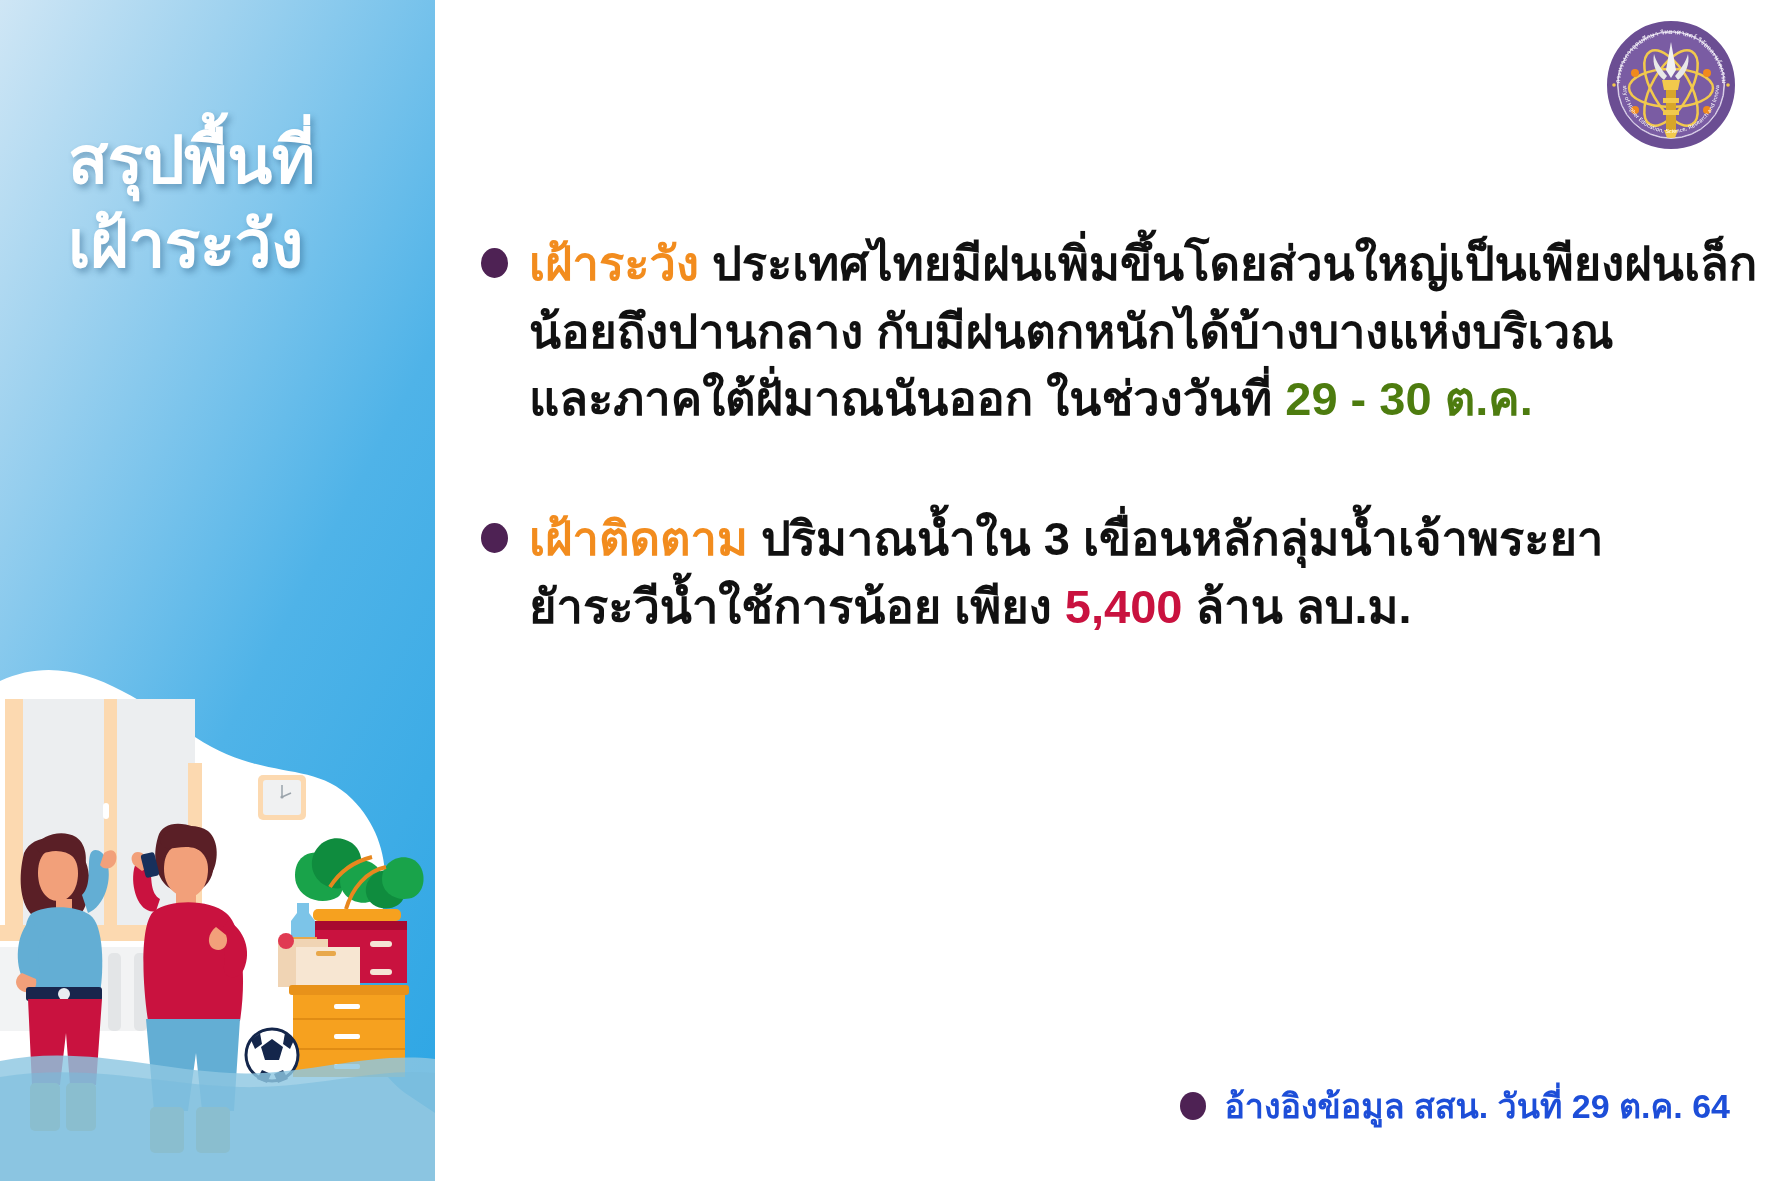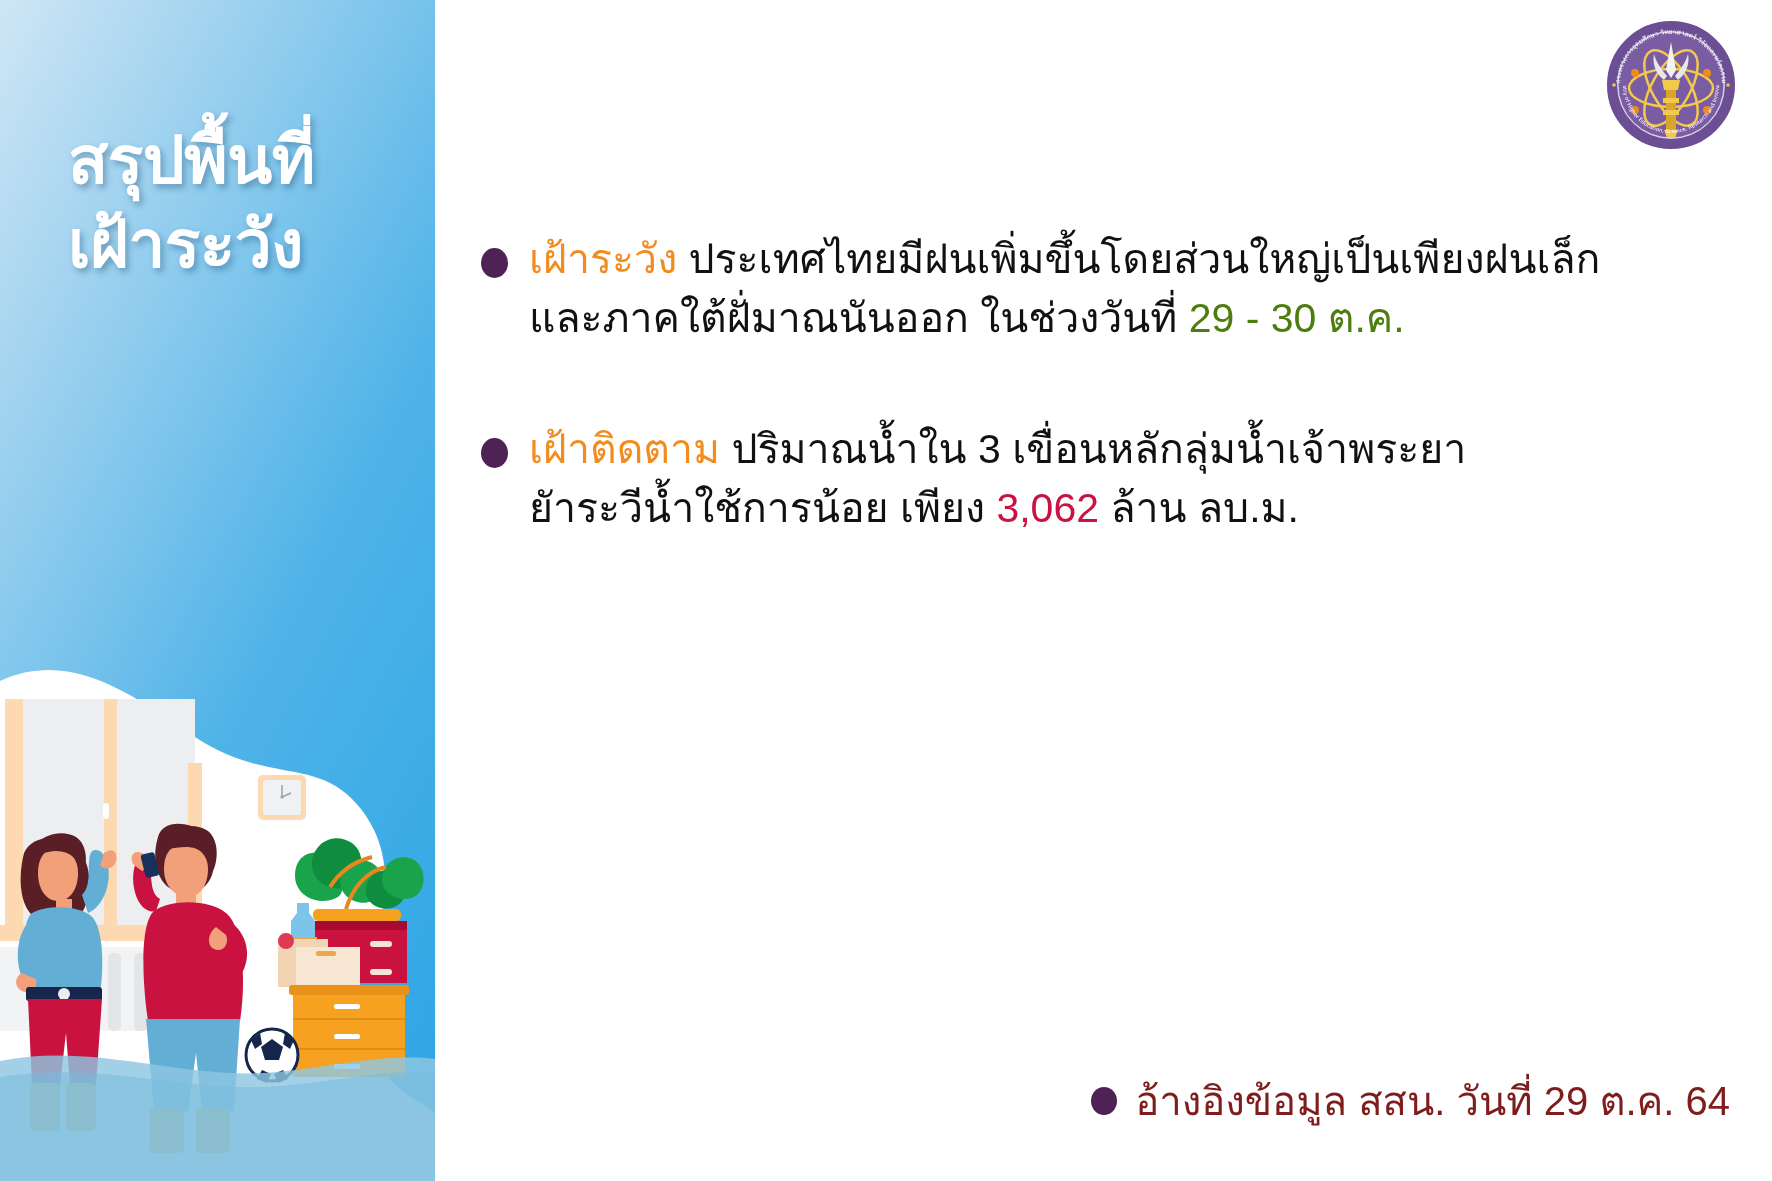--- a/index.html
+++ b/index.html
@@ -49,41 +49,41 @@
     position:relative;
     padding-left:72px;
     margin-bottom:58px;
   }
   .dot{
     position:absolute;left:24px;top:18px;
     width:27px;height:30px;border-radius:50%;
     background:#4e2254;
   }
   .para{
-    font-size:41px;
+    font-size:47px;
     line-height:1.44;
     color:#111111;
-    font-weight:normal;
+    font-weight:bold;
     letter-spacing:0px;
   }
   .para .line{display:block;white-space:nowrap;}
   .kw-orange{color:#f28c1e;}
   .hl-orange{color:#4d7c0f;}
   .hl-red{color:#c9123f;}
 
   
   .footer{
     position:absolute;right:42px;bottom:48px;
     display:flex;align-items:center;gap:18px;
   }
   .footer .fdot{
     width:26px;height:28px;border-radius:50%;background:#4e2254;flex:0 0 auto;
   }
   .footer .ftext{
-    font-size:40px;font-weight:normal;color:#7f1d1d;white-space:nowrap;
+    font-size:34px;font-weight:bold;color:#1d4ed8;white-space:nowrap;
   }
 </style>
 </head>
 <body>
 
 <div class="left-panel">
 
   <div class="title-block">
     <span class="title-line">สรุปพื้นที่</span>
     <span class="title-line">เฝ้าระวัง</span>
@@ -237,29 +237,30 @@
       <circle cx="124" cy="67" r="1.8" fill="#f2c94c"></circle>
     </svg>
   </div>
 
   <div class="bullet-block">
 
     <div class="bullet">
       <span class="dot"></span>
       <div class="para">
         <span class="line"><span class="kw-orange">เฝ้าระวัง </span><span>ประเทศไทยมีฝนเพิ่มขึ้นโดยส่วนใหญ่เป็นเพียงฝนเล็ก</span></span>
+        <span class="line">น้อยถึงปานกลาง  กับมีฝนตกหนักได้บ้างบางแห่งบริเวณ</span>
         <span class="line"><span>และภาคใต้ฝั่มาณนันออก ในช่วงวันที่ </span><span class="hl-orange">29 - 30 ต.ค.</span></span>
       </div>
     </div>
 
     <div class="bullet" style="margin-top:72px;">
       <span class="dot"></span>
       <div class="para">
         <span class="line"><span class="kw-orange">เฝ้าติดตาม </span><span>ปริมาณน้ำใน 3 เขื่อนหลักลุ่มน้ำเจ้าพระยา</span></span>
-        <span class="line"><span>ยัาระวีน้ำใช้การน้อย เพียง </span><span class="hl-red">3,062</span><span> ล้าน ลบ.ม.</span></span>
+        <span class="line"><span>ยัาระวีน้ำใช้การน้อย เพียง </span><span class="hl-red">5,400</span><span> ล้าน ลบ.ม.</span></span>
       </div>
     </div>
   </div>
 
   <div class="footer">
     <span class="fdot"></span>
     <span class="ftext">อ้างอิงข้อมูล สสน. วันที่ 29 ต.ค. 64</span>
   </div>
 </div>
 

